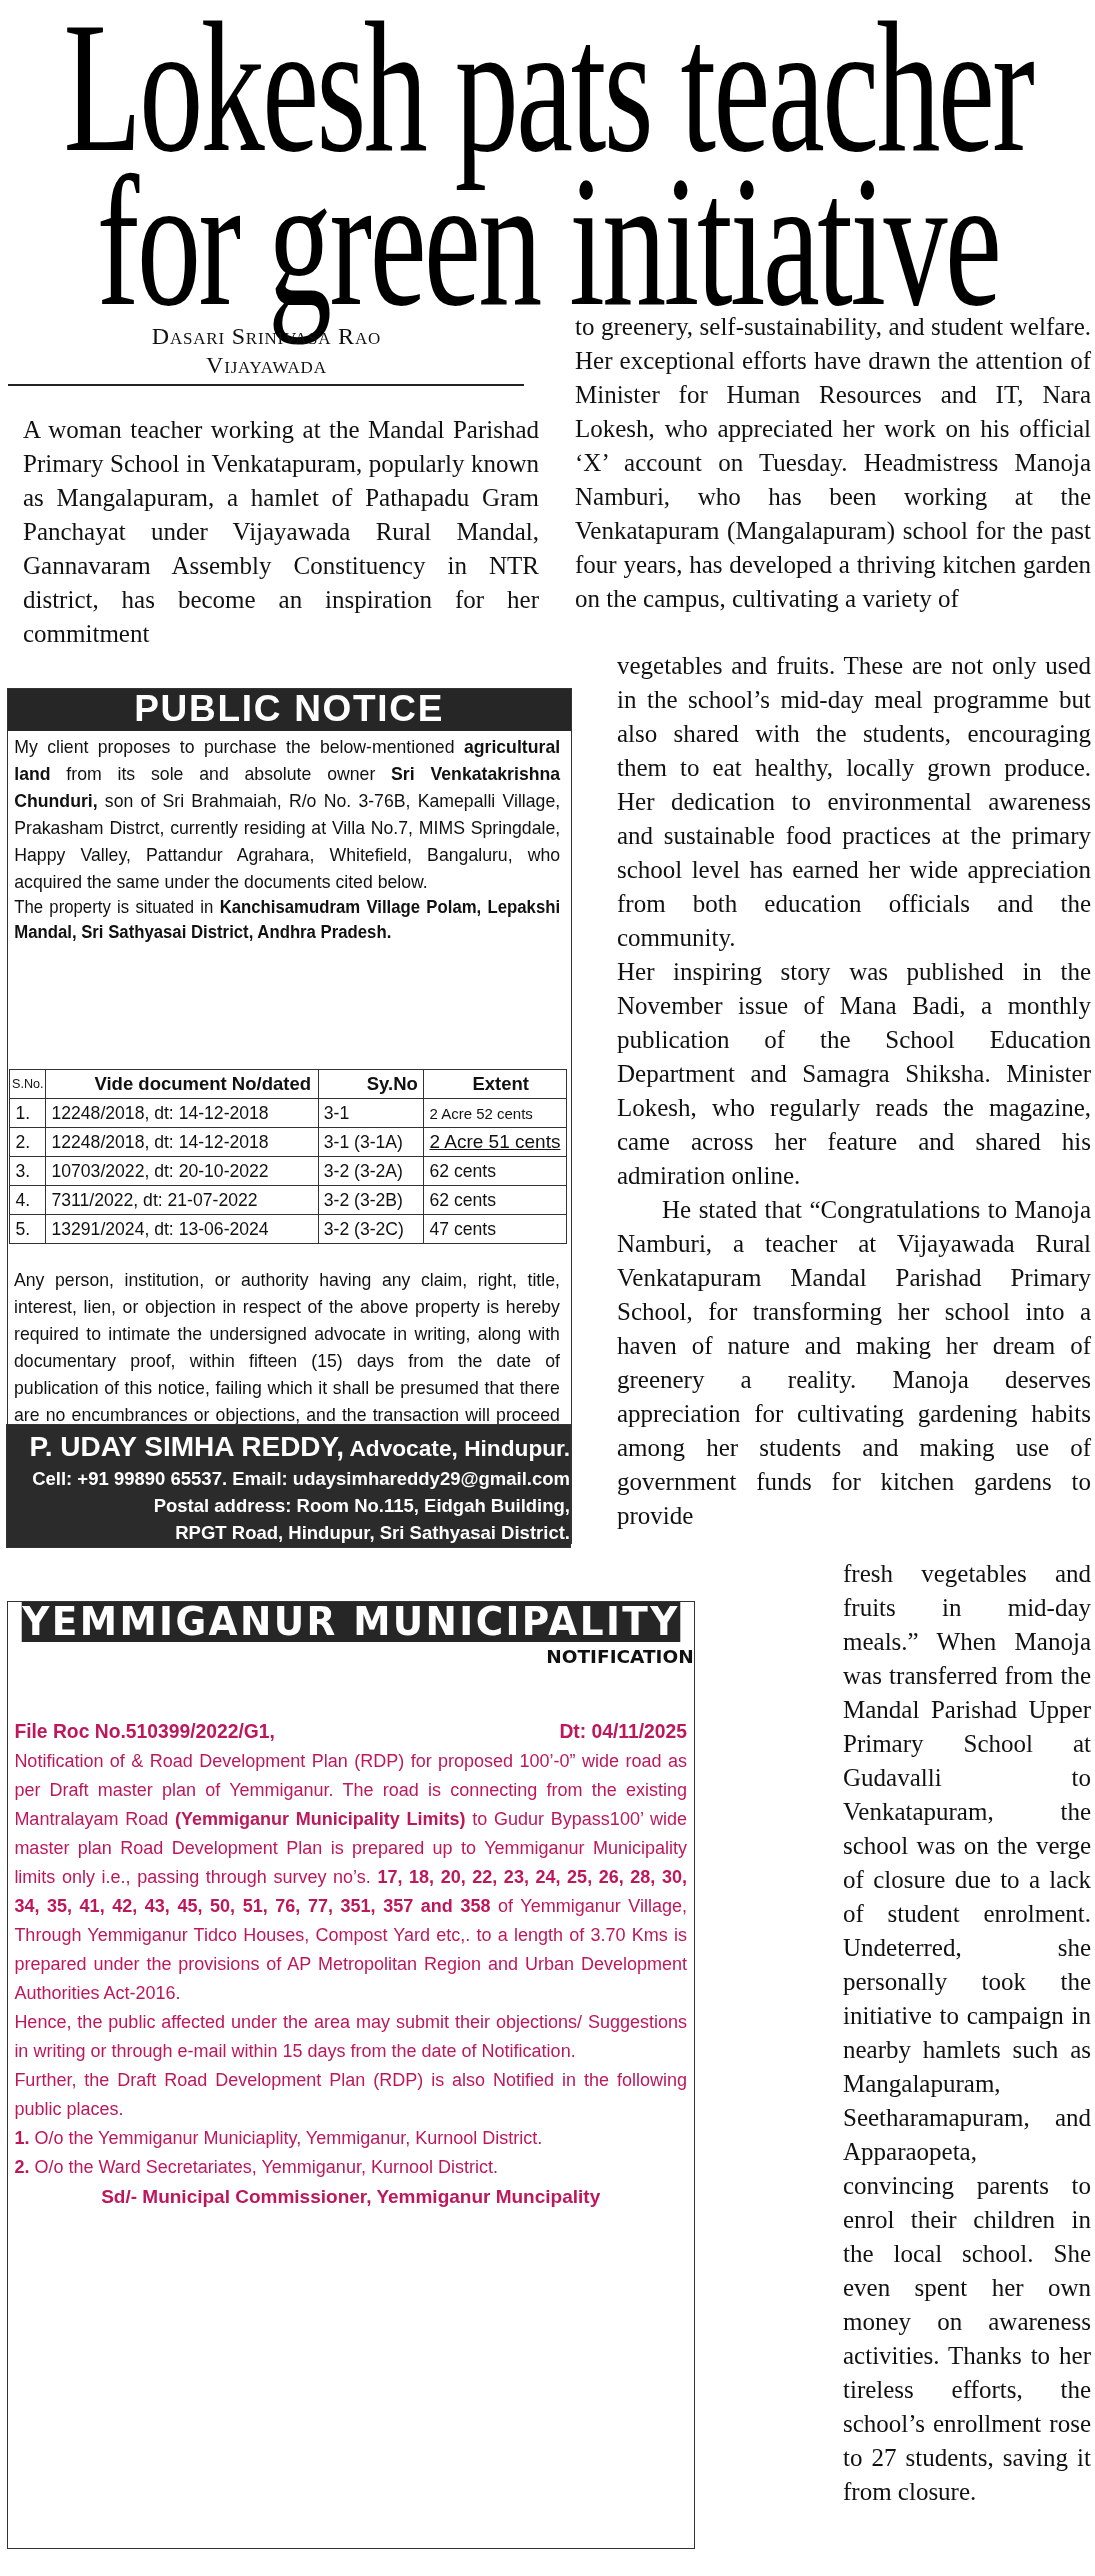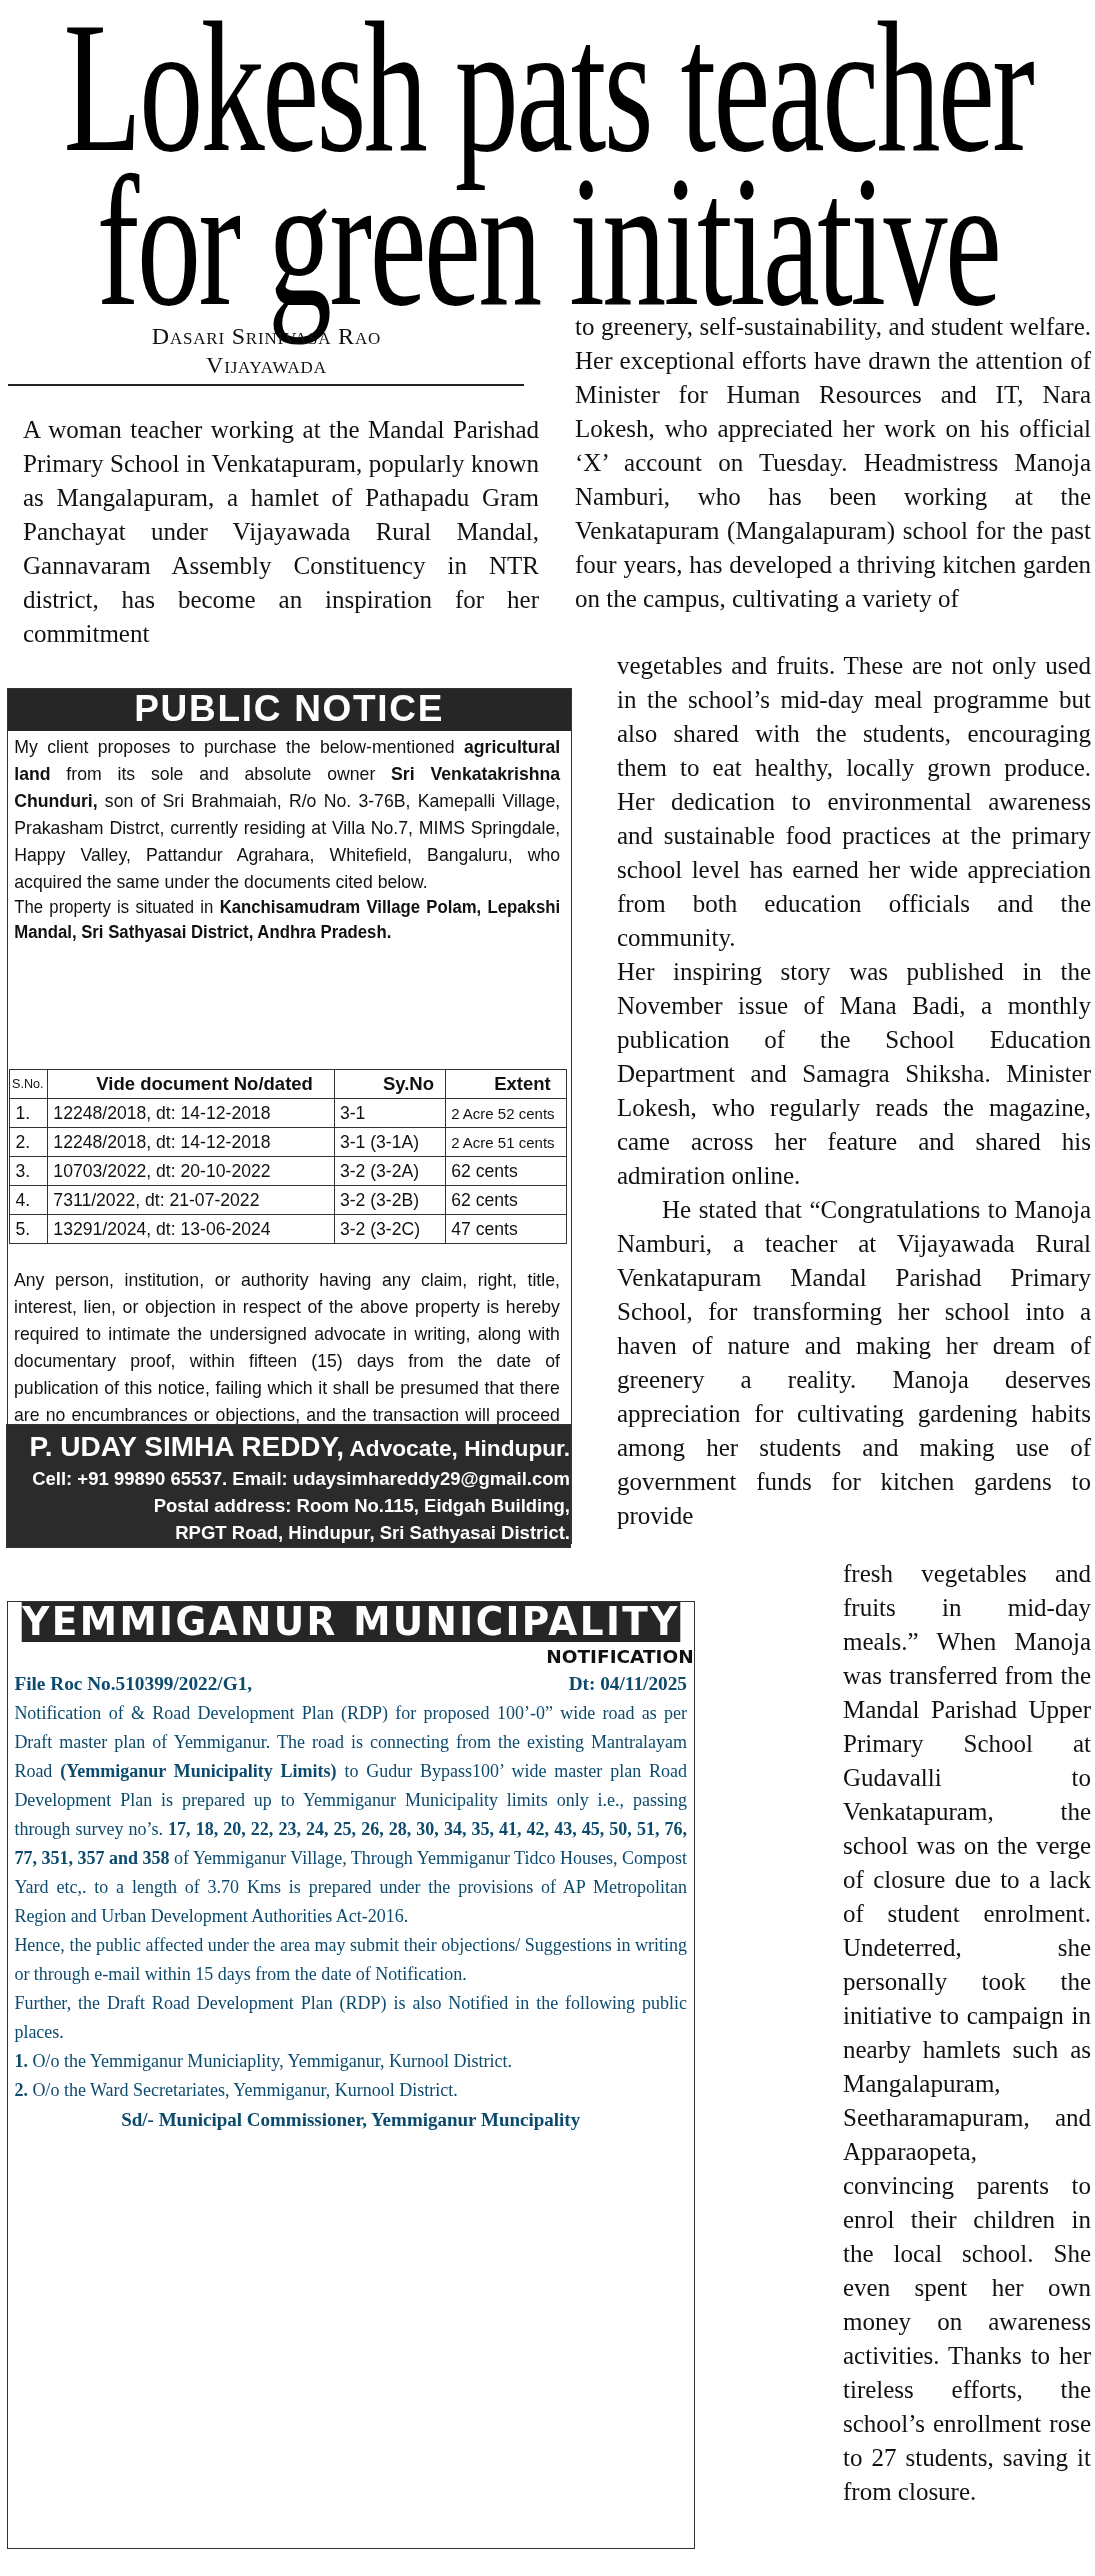--- a/index.html
+++ b/index.html
@@ -33,21 +33,21 @@
   .pn-body2 { position:absolute; left:6.7px; top:577px; width:587px; font-family:"Liberation Sans",sans-serif; font-size:19px; line-height:27px; text-align:justify; transform:scaleX(0.93); transform-origin:left top; }
   .pn-foot { position:absolute; left:-1.7px; top:735px; width:563px; height:122px; background:#2b2b2b; color:#fff; font-family:"Liberation Sans",sans-serif; text-align:right; border:1.7px solid #333; }
   .pn-foot .name { font-size:28px; font-weight:700; line-height:34px; margin-top:5px; }
   .pn-foot .name small { font-size:22.7px; }
   .pn-foot .line { font-size:18.5px; font-weight:700; line-height:27px; }
 
   
   .ym { left:6.7px; top:1601px; width:686px; height:946px; border:1.7px solid #333; background:#fff; }
   .ym-head { background:#262626; color:#fff; text-align:center; font-family:"DejaVu Sans",sans-serif; font-weight:700; font-size:39px; line-height:39px; height:40px; letter-spacing:2.5px; transform:scaleX(0.96); }
   .ym-sub { text-align:right; font-family:"DejaVu Sans",sans-serif; font-weight:700; font-size:18.5px; line-height:25px; margin-top:1.7px; }
-  .ym-body { padding:0 6.7px; font-family:Liberation Serif, serif; font-size:18px; line-height:29px; text-align:justify; color:#0c4a6e; }
+  .ym-body { padding:0 6.7px; font-family:Liberation Sans, sans-serif; font-size:18px; line-height:29px; text-align:justify; color:#be185d;margin-top:48px; }
   .ym-body p { margin:0; }
   .ym-file { display:flex; justify-content:space-between; font-weight:700; font-size:19.3px; line-height:30px; }
   .ym-sign { text-align:center; font-weight:700; }
 </style>
 </head>
 <body>
 
 <div class="abs headline hl1">Lokesh pats teacher</div>
 <div class="abs headline hl2">for green initiative</div>
 
@@ -95,21 +95,21 @@
       <tr>
         <td>1.</td>
         <td>12248/2018, dt: 14-12-2018</td>
         <td>3-1</td>
         <td style="font-size:15px;">2 Acre 52 cents</td>
       </tr>
       <tr>
         <td>2.</td>
         <td>12248/2018, dt: 14-12-2018</td>
         <td>3-1 (3-1A)</td>
-        <td style="font-size:15px;">2 Acre 51 cents</td>
+        <td style="font-size:19px;text-decoration:underline;">2 Acre 51 cents</td>
       </tr>
       <tr>
         <td>3.</td>
         <td>10703/2022,  dt: 20-10-2022</td>
         <td>3-2 (3-2A)</td>
         <td>62 cents</td>
       </tr>
       <tr>
         <td>4.</td>
         <td>7311/2022,   dt: 21-07-2022</td>

